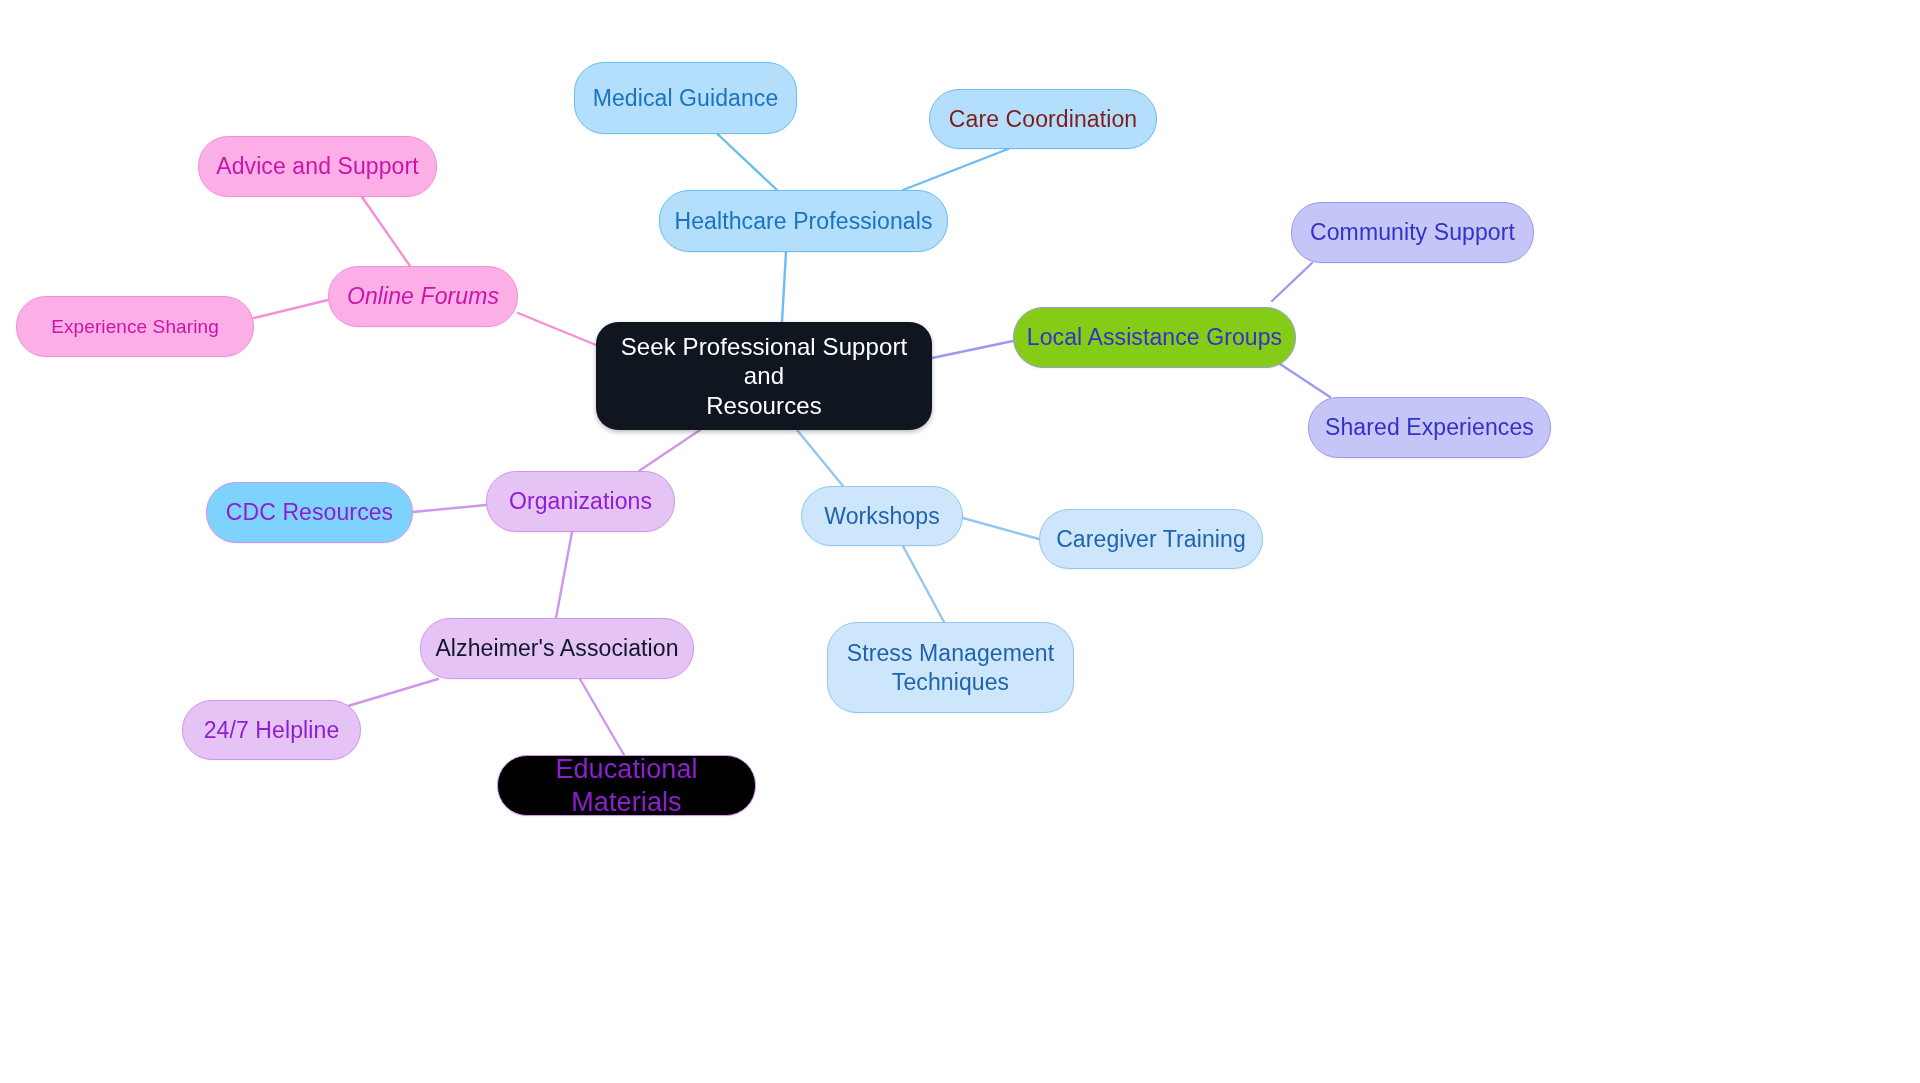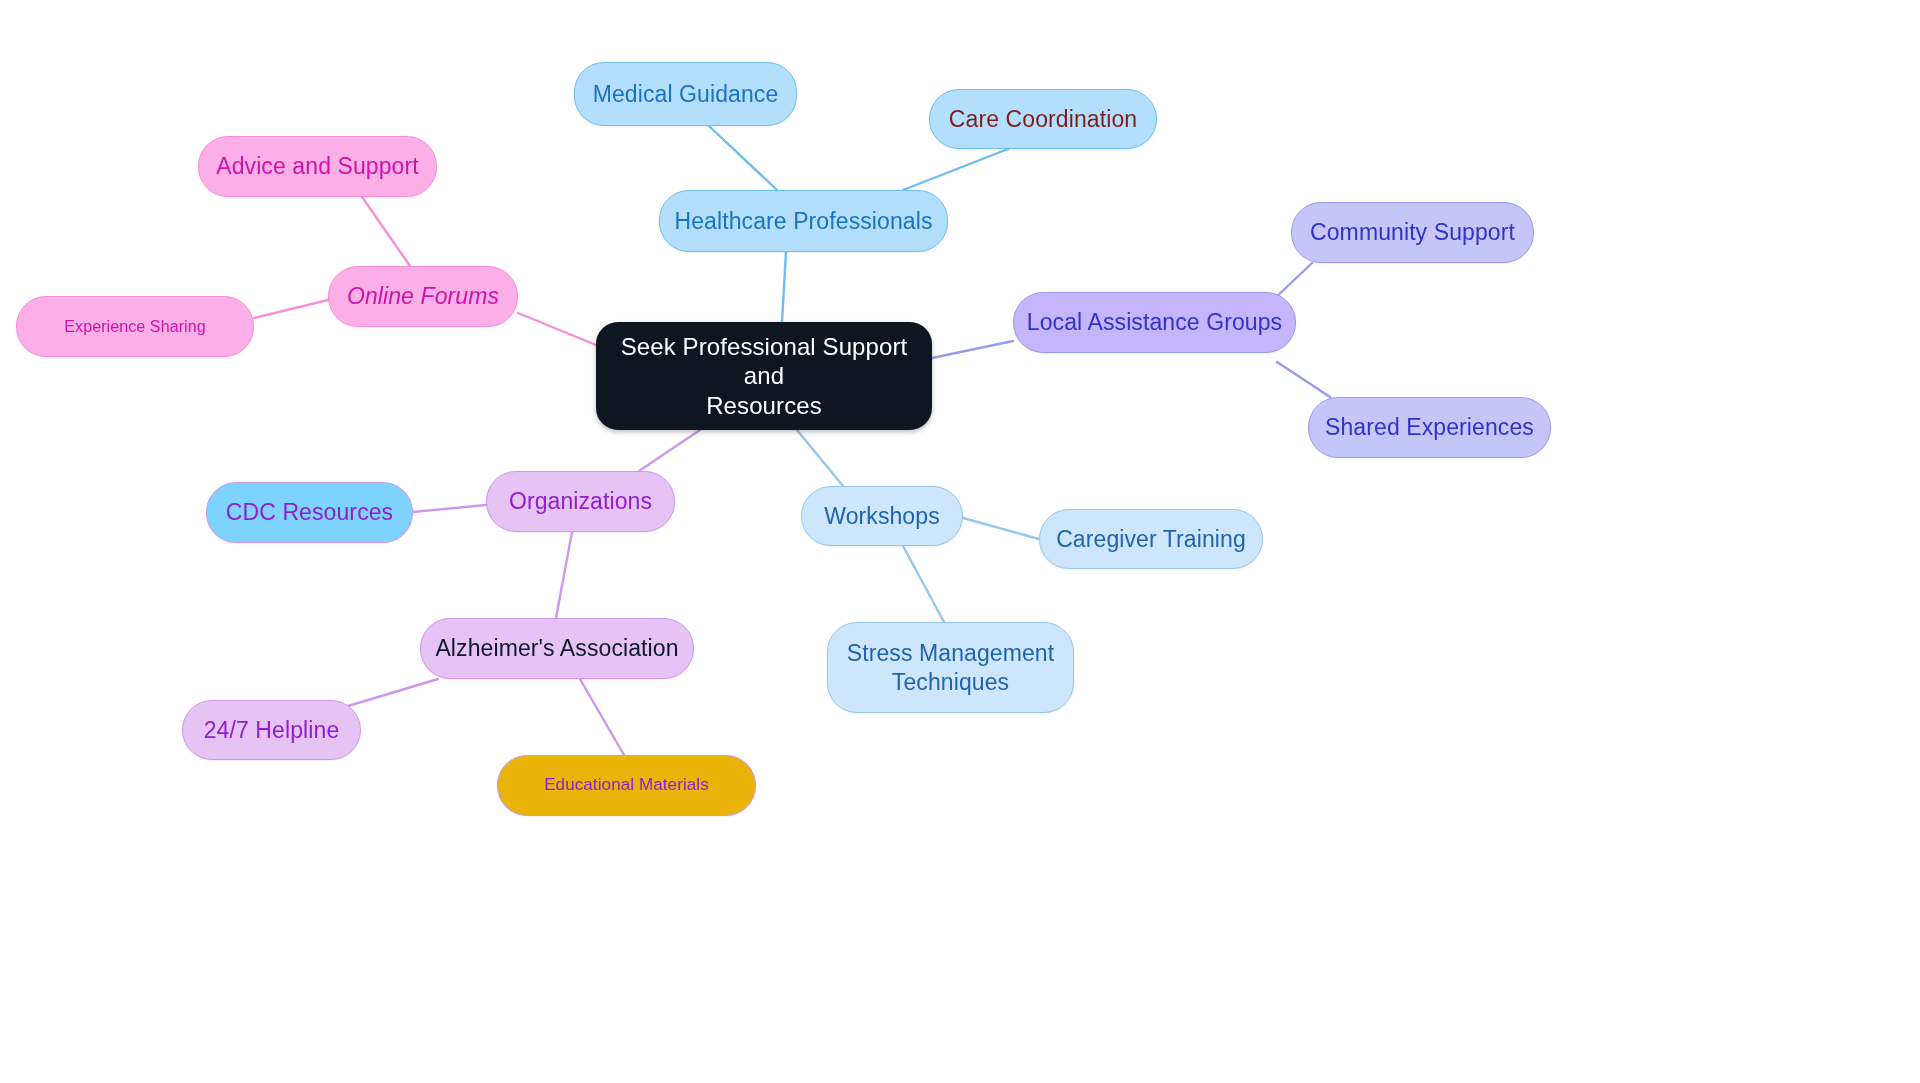--- a/index.html
+++ b/index.html
@@ -70,30 +70,30 @@
       <line x1="572" y1="532" x2="556" y2="618" stroke="#cf96ee" stroke-width="2.4" stroke-linecap="round"></line>
       <line x1="438" y1="679" x2="348" y2="706" stroke="#cf96ee" stroke-width="2.4" stroke-linecap="round"></line>
       <line x1="580" y1="679" x2="624" y2="755" stroke="#cf96ee" stroke-width="2.4" stroke-linecap="round"></line>
       <line x1="596" y1="345" x2="518" y2="313" stroke="#f58fd8" stroke-width="2.4" stroke-linecap="round"></line>
       <line x1="410" y1="266" x2="362" y2="197" stroke="#f58fd8" stroke-width="2.4" stroke-linecap="round"></line>
       <line x1="328" y1="300" x2="254" y2="318" stroke="#f58fd8" stroke-width="2.4" stroke-linecap="round"></line>
     </svg>
 <div class="node root" style="left: 596px; top: 322px; width: 336px; height: 108px; background: rgb(15, 22, 32); border-color: rgb(15, 22, 32); color: rgb(255, 255, 255); font-size: 24px;">Seek Professional Support and
 Resources</div>
     <div class="node branch" style="left: 659px; top: 190px; width: 289px; height: 62px; background: rgb(179, 223, 252); border-color: rgb(108, 189, 240); color: rgb(26, 115, 192); font-size: 23px;">Healthcare Professionals</div>
-    <div class="node leaf" style="left: 574px; top: 62px; width: 223px; height: 64px; background: rgb(179, 223, 252); border-color: rgb(108, 189, 240); color: rgb(26, 115, 192); font-size: 23px;">Medical Guidance</div>
+    <div class="node leaf" style="left: 574px; top: 62px; width: 223px; height: 72px; background: rgb(179, 223, 252); border-color: rgb(108, 189, 240); color: rgb(26, 115, 192); font-size: 23px;">Medical Guidance</div>
     <div class="node leaf" style="left: 929px; top: 89px; width: 228px; height: 60px; background: rgb(179, 223, 252); border-color: rgb(108, 189, 240); color: #7f1d1d; font-size: 23px;">Care Coordination</div>
-    <div class="node branch" style="left: 1013px; top: 292px; width: 283px; height: 61px; background: #c4b5fd; border-color: rgb(154, 154, 240); color: rgb(50, 50, 200); font-size: 23px;">Local Assistance Groups</div>
+    <div class="node branch" style="left: 1013px; top: 307px; width: 283px; height: 61px; background: #84cc16; border-color: rgb(154, 154, 240); color: rgb(50, 50, 200); font-size: 23px;">Local Assistance Groups</div>
     <div class="node leaf" style="left: 1291px; top: 202px; width: 243px; height: 61px; background: rgb(198, 197, 247); border-color: rgb(154, 154, 240); color: rgb(50, 50, 200); font-size: 23px;">Community Support</div>
     <div class="node leaf" style="left: 1308px; top: 397px; width: 243px; height: 61px; background: rgb(198, 197, 247); border-color: rgb(154, 154, 240); color: rgb(50, 50, 200); font-size: 23px;">Shared Experiences</div>
     <div class="node leaf" style="left: 1039px; top: 509px; width: 224px; height: 60px; background: rgb(205, 230, 251); border-color: rgb(147, 199, 238); color: rgb(31, 99, 172); font-size: 23px;">Caregiver Training</div>
     <div class="node branch" style="left: 801px; top: 486px; width: 162px; height: 60px; background: rgb(205, 230, 251); border-color: rgb(147, 199, 238); color: rgb(31, 99, 172); font-size: 23px;">Workshops</div>
     <div class="node leaf" style="left: 827px; top: 622px; width: 247px; height: 91px; background: rgb(205, 230, 251); border-color: rgb(147, 199, 238); color: rgb(31, 99, 172); font-size: 23px;">Stress Management
 Techniques</div>
     <div class="node branch" style="left: 486px; top: 471px; width: 189px; height: 61px; background: rgb(230, 195, 245); border-color: rgb(207, 150, 238); color: rgb(142, 30, 208); font-size: 23px;">Organizations</div>
     <div class="node leaf" style="left: 206px; top: 482px; width: 207px; height: 61px; background: #7dd3fc; border-color: rgb(207, 150, 238); color: rgb(142, 30, 208); font-size: 23px;">CDC Resources</div>
     <div class="node leaf" style="left: 420px; top: 618px; width: 274px; height: 61px; background: rgb(230, 195, 245); border-color: rgb(207, 150, 238); color: #0f172a; font-size: 23px;">Alzheimer's Association</div>
     <div class="node leaf" style="left: 182px; top: 700px; width: 179px; height: 60px; background: rgb(230, 195, 245); border-color: rgb(207, 150, 238); color: rgb(142, 30, 208); font-size: 23px;">24/7 Helpline</div>
-    <div class="node leaf" style="left: 497px; top: 755px; width: 259px; height: 61px; background: #eab308; border-color: rgb(207, 150, 238); color: rgb(142, 30, 208); font-size: 17px;">Educational Materials</div>
+    <div class="node leaf" style="left: 497px; top: 755px; width: 259px; height: 61px; background: #000000; border-color: rgb(207, 150, 238); color: rgb(142, 30, 208); font-size: 27px;">Educational Materials</div>
     <div class="node branch" style="left: 328px; top: 266px; width: 190px; height: 61px; background: rgb(252, 174, 230); border-color: rgb(245, 143, 216); color: rgb(204, 20, 168); font-size: 23px; font-style: italic;">Online Forums</div>
     <div class="node leaf" style="left: 198px; top: 136px; width: 239px; height: 61px; background: rgb(252, 174, 230); border-color: rgb(245, 143, 216); color: rgb(204, 20, 168); font-size: 23px;">Advice and Support</div>
-    <div class="node leaf" style="left: 16px; top: 296px; width: 238px; height: 61px; background: rgb(252, 174, 230); border-color: rgb(245, 143, 216); color: rgb(204, 20, 168); font-size: 16px;">Experience Sharing</div>
+    <div class="node leaf" style="left: 16px; top: 296px; width: 238px; height: 61px; background: rgb(252, 174, 230); border-color: rgb(245, 143, 216); color: rgb(204, 20, 168); font-size: 19px;">Experience Sharing</div>
   </div>
 
 </body></html>

